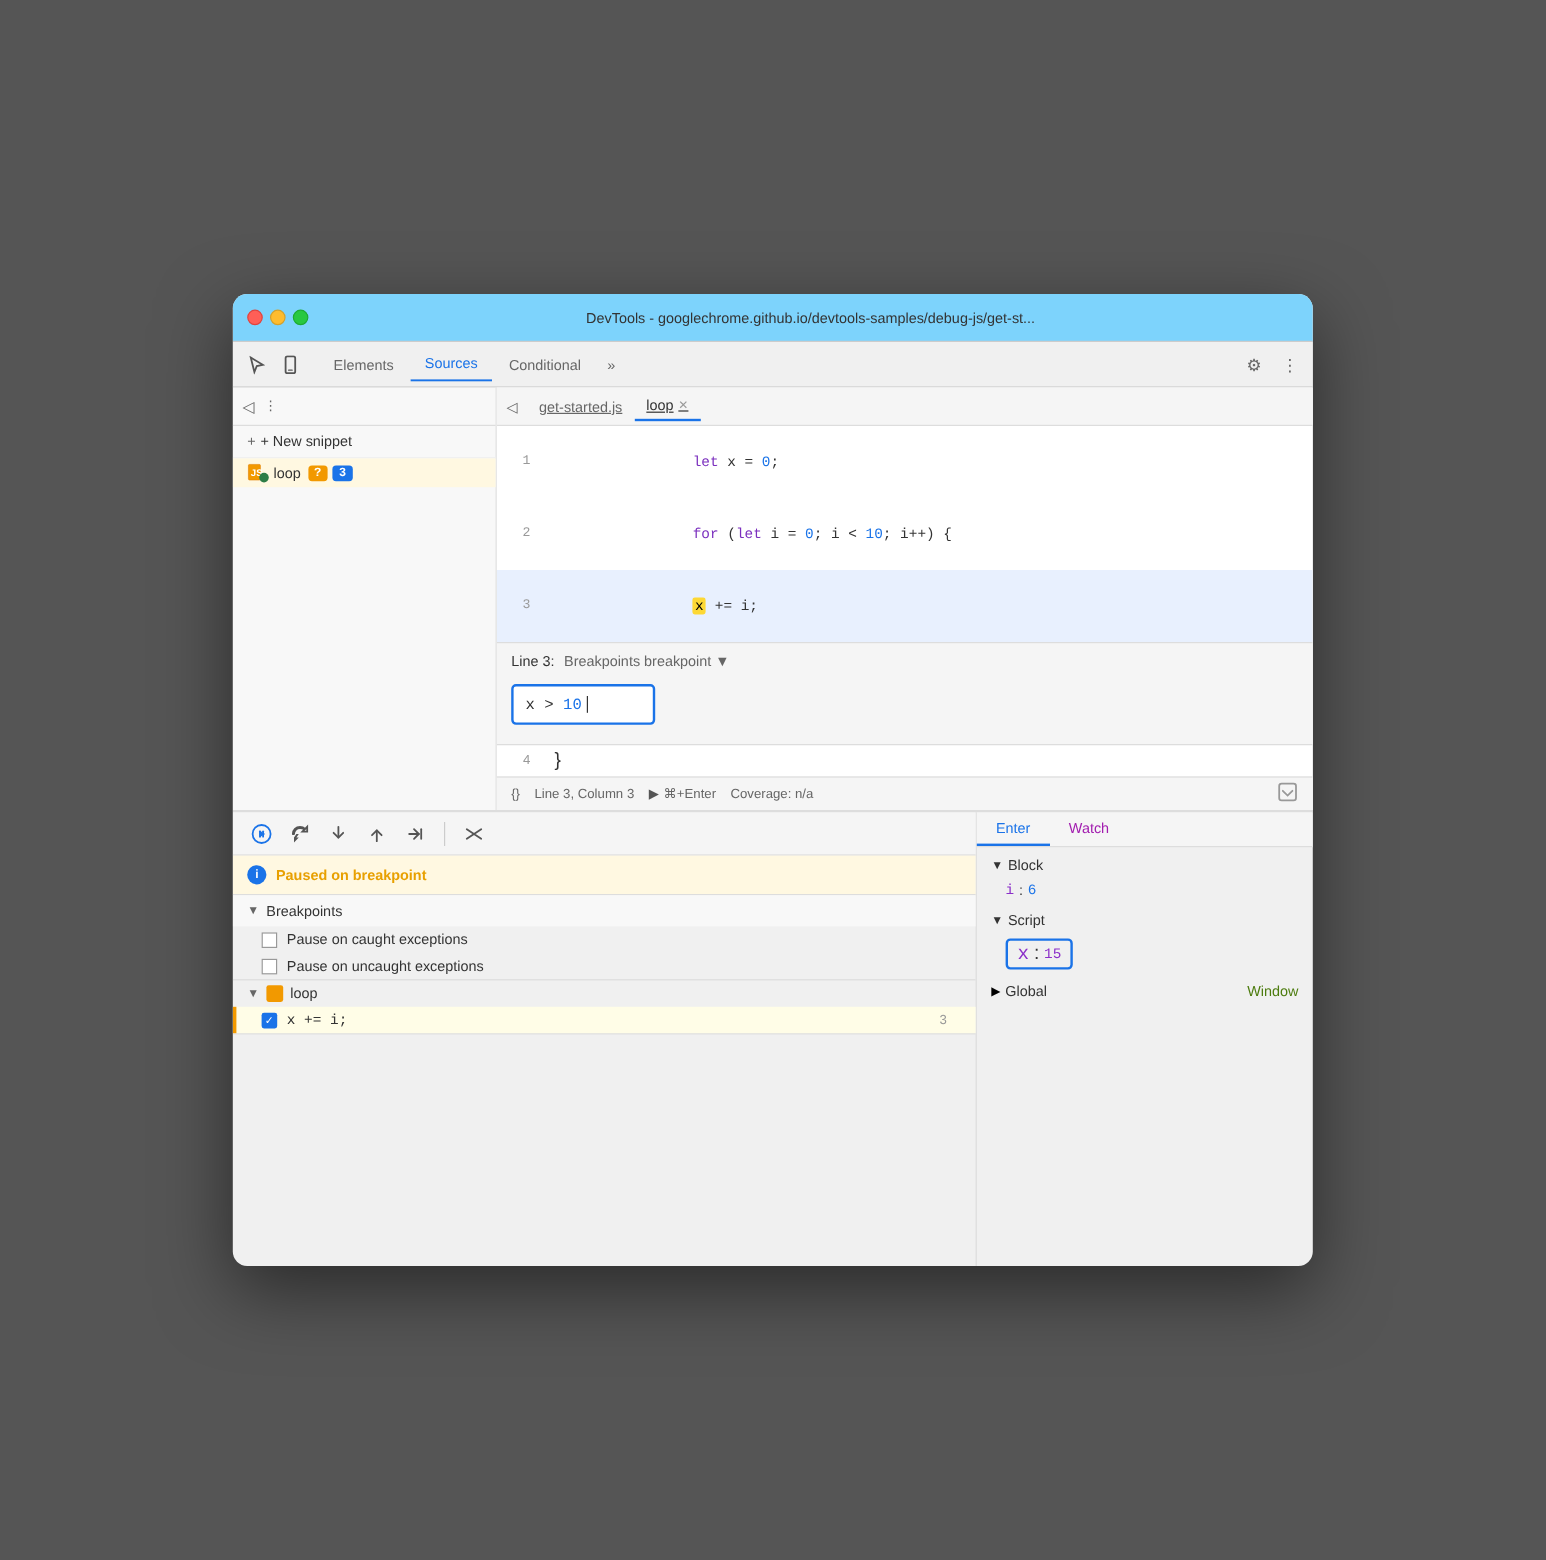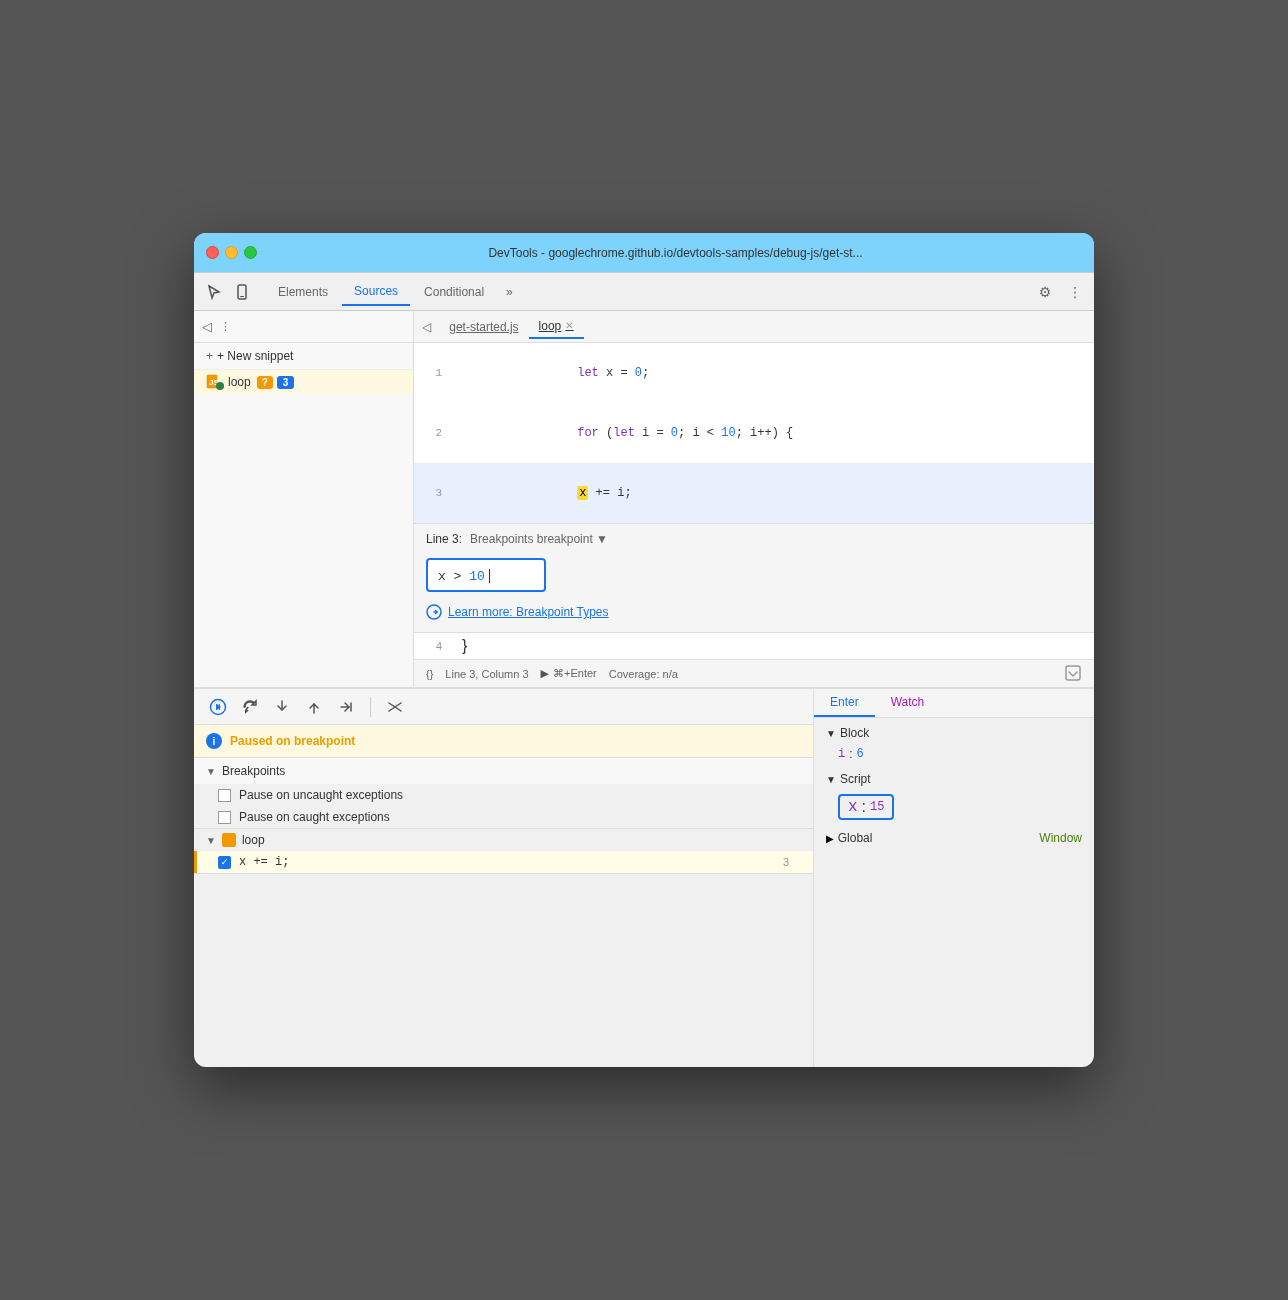--- a/index.html
+++ b/index.html
@@ -708,28 +708,20 @@
           <div class="breakpoint-panel">
             <div class="breakpoint-header">
               <span class="breakpoint-line-label">Line 3:</span>
               <span class="breakpoint-type">Breakpoints breakpoint ▼</span>
             </div>
             <div class="condition-input-wrapper">
               <span class="condition-input">x &gt; <span style="color:#1a73e8;">10</span></span>
               <span class="condition-cursor"></span>
             </div>
             <br>
-            <div class="learn-more-link">
-              <svg width="16" height="16" viewBox="0 0 16 16" fill="none">
-                <circle cx="8" cy="8" r="7" stroke="#1a73e8" stroke-width="1.5"></circle>
-                <path d="M8 8L11 8" stroke="#1a73e8" stroke-width="1.5" stroke-linecap="round"></path>
-                <path d="M9.5 6.5L11 8L9.5 9.5" stroke="#1a73e8" stroke-width="1.5" stroke-linecap="round" stroke-linejoin="round"></path>
-              </svg>
-              <span>Learn more: Breakpoint Types</span>
-            </div>
           </div>
 
           <div class="code-line" style="padding: 4px 0;">
             <span class="line-number">4</span>
             <span class="line-code"><span class="kw-punct">}</span></span>
           </div>
         </div>
 
         <div class="status-bar">
           <div class="status-bar-item">
@@ -806,25 +798,25 @@
           <span class="paused-text">Paused on breakpoint</span>
         </div>
 
         <div class="section">
           <div class="section-header">
             <span class="section-arrow">▼</span>
             <span>Breakpoints</span>
           </div>
           <div class="checkbox-row">
             <div class="checkbox"></div>
-            <span>Pause on uncaught exceptions</span>
+            <span>Pause on caught exceptions</span>
           </div>
           <div class="checkbox-row">
             <div class="checkbox"></div>
-            <span>Pause on caught exceptions</span>
+            <span>Pause on uncaught exceptions</span>
           </div>
         </div>
 
         <div class="breakpoint-file-section">
           <div class="bp-file-header">
             <span class="section-arrow">▼</span>
             <div class="bp-file-icon"></div>
             <span>loop</span>
           </div>
           <div class="bp-item">

